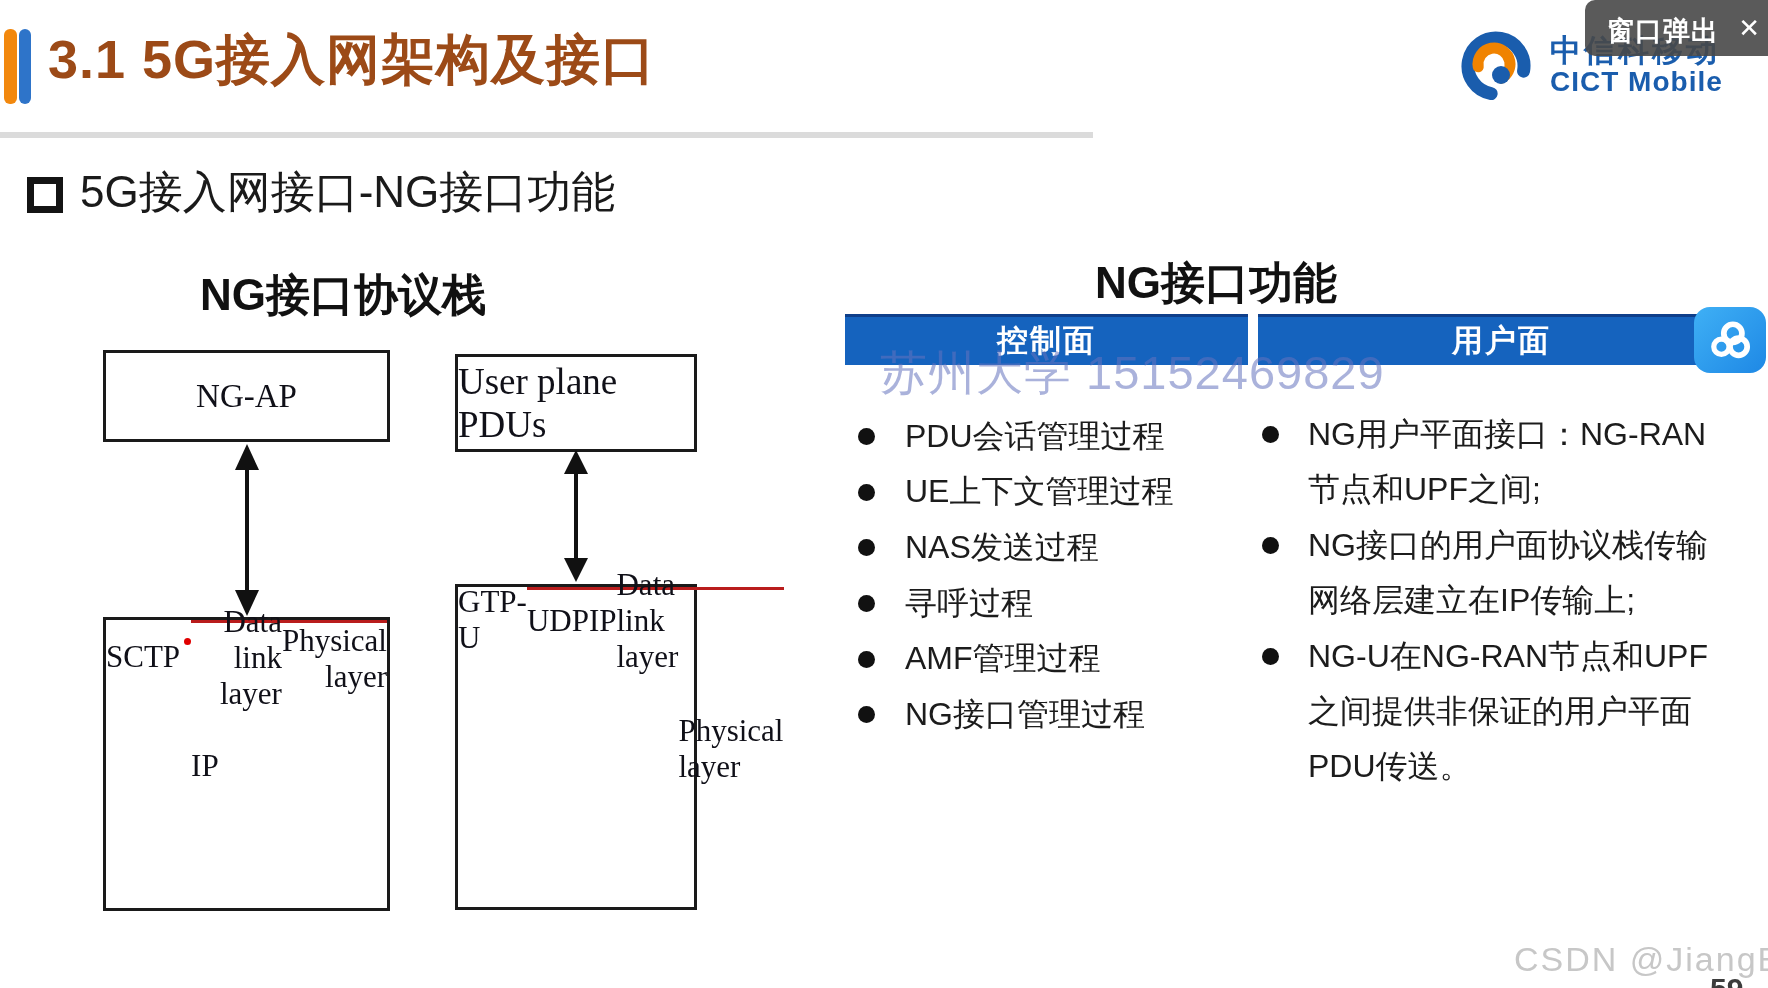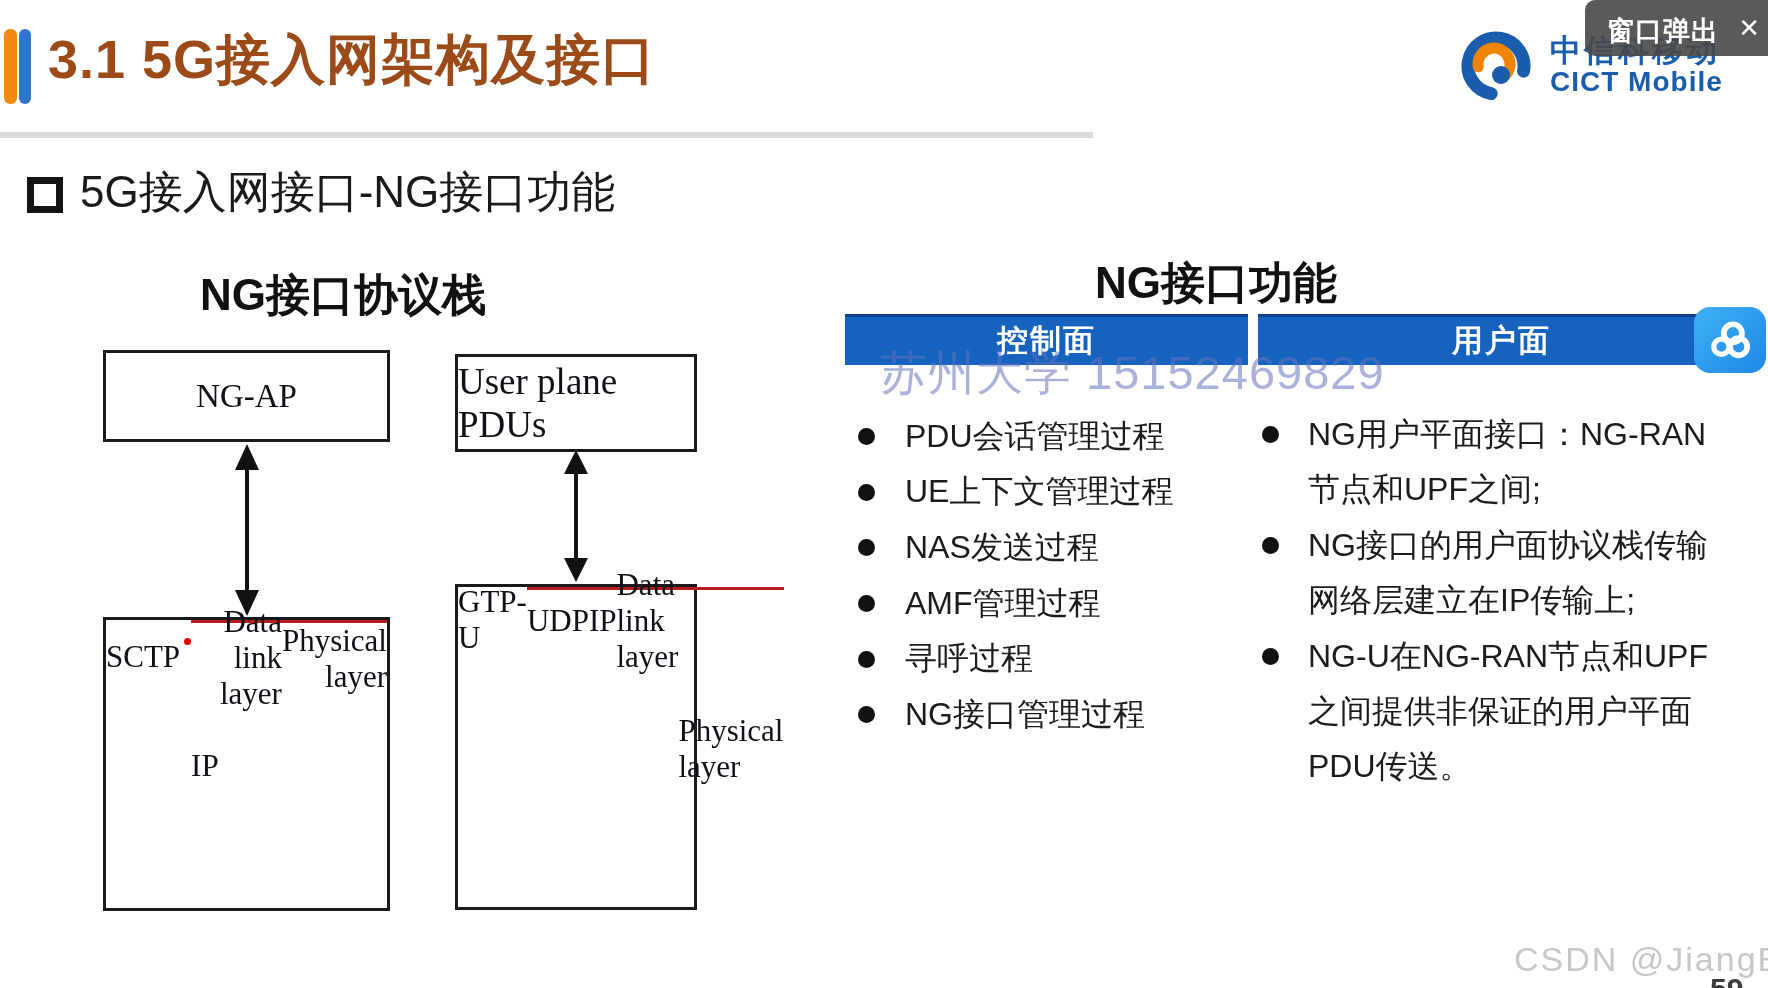--- a/index.html
+++ b/index.html
@@ -162,25 +162,25 @@
     <div class="ctl-item">
         <span class="dot"></span>
         <span class="txt">UE上下文管理过程</span>
       </div>
     <div class="ctl-item">
         <span class="dot"></span>
         <span class="txt">NAS发送过程</span>
       </div>
     <div class="ctl-item">
         <span class="dot"></span>
+        <span class="txt">寻呼过程</span>
+      </div>
+    <div class="ctl-item">
+        <span class="dot"></span>
         <span class="txt">AMF管理过程</span>
-      </div>
-    <div class="ctl-item">
-        <span class="dot"></span>
-        <span class="txt">寻呼过程</span>
       </div>
     <div class="ctl-item">
         <span class="dot"></span>
         <span class="txt">NG接口管理过程</span>
       </div>
   </div>
 
   <div class="usr-list">
     <div class="usr-item"><span class="dot"></span><span>NG用户平面接口：NG-RAN节点和UPF之间;</span></div>
     <div class="usr-item"><span class="dot"></span><span>NG接口的用户面协议栈传输网络层建立在IP传输上;</span></div>

